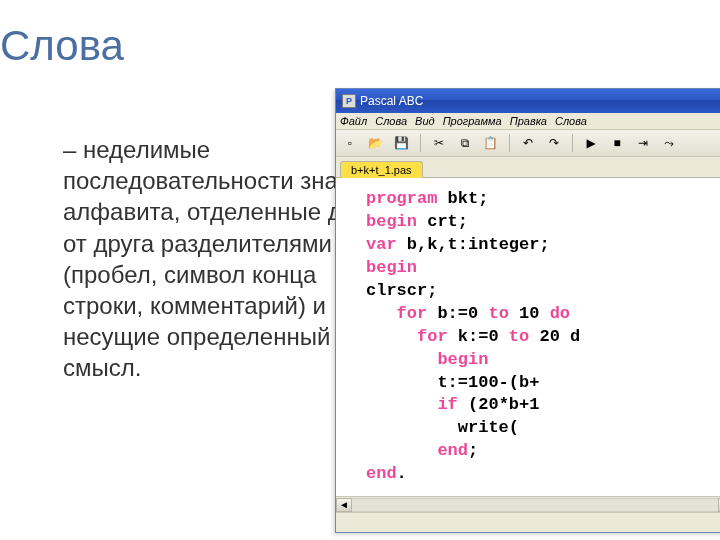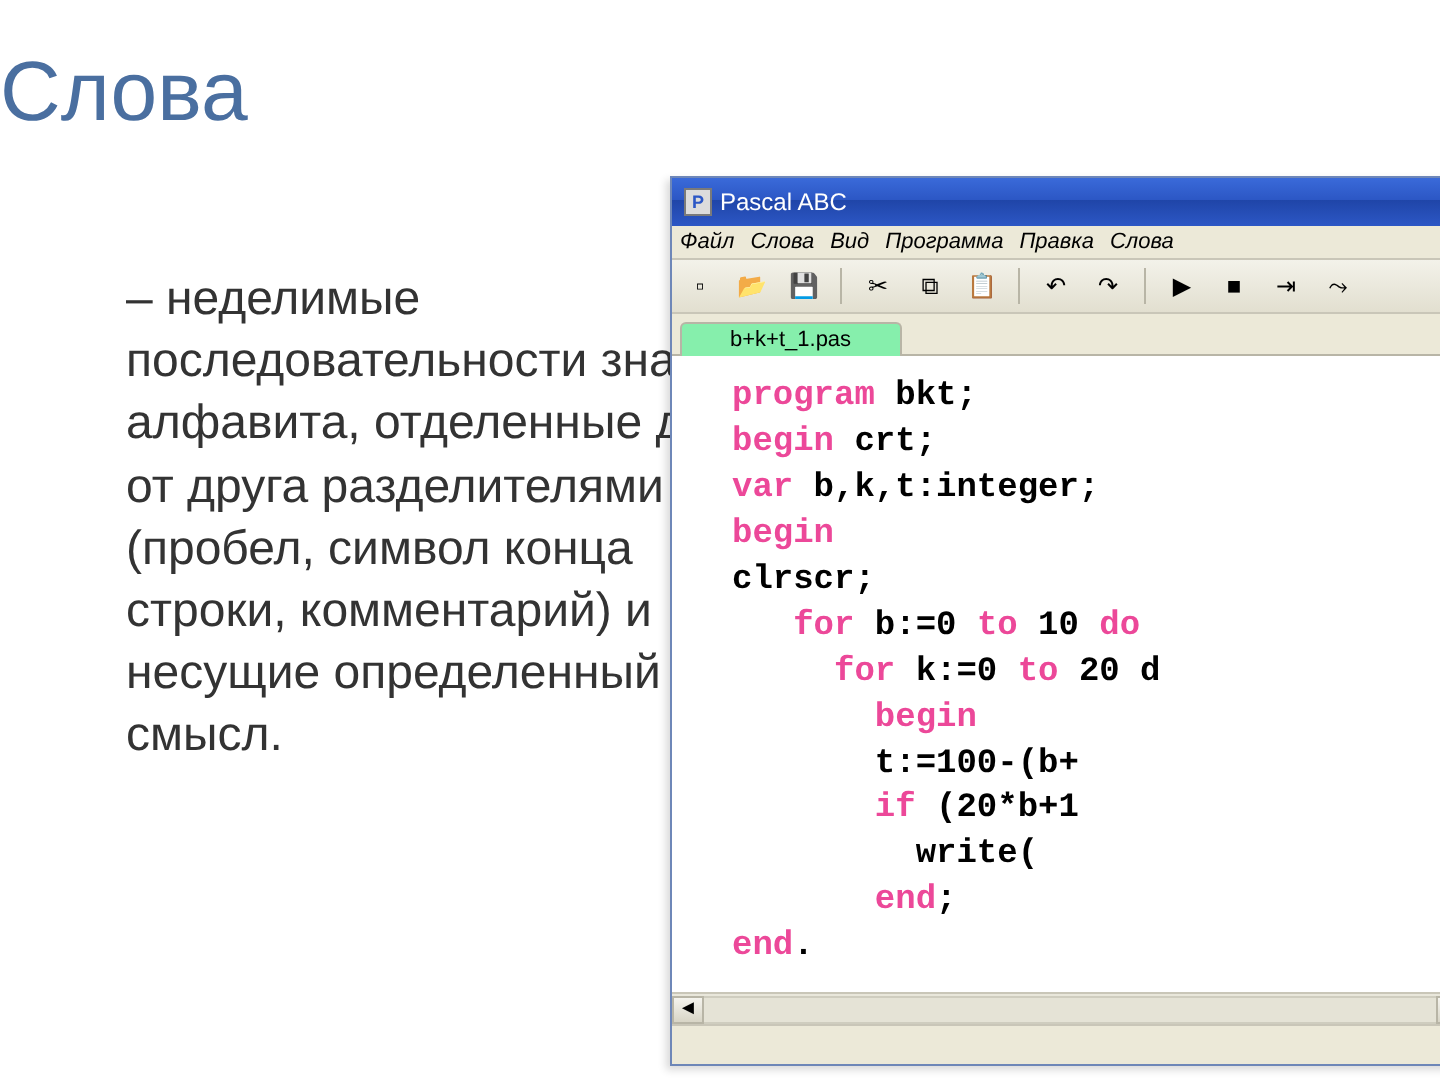--- a/index.html
+++ b/index.html
@@ -78,24 +78,24 @@
   .sep { width: 1px; height: 18px; background:#b8b5a6; margin:0 2px; }
   .tabbar {
     background: #ece9d8;
     display: flex;
     font-size: 11px;
     font-family: Tahoma, sans-serif;
     padding-top: 3px;
     border-bottom: 1px solid #b8b5a6;
   }
   .tab {
-    background: #86efac;
+    background: #fde047;
     border: 1px solid #b8b5a6;
     border-bottom: none;
-    padding: 2px 24px;
+    padding: 2px 10px;
     margin-left: 4px;
     border-radius: 3px 3px 0 0;
     position: relative;
     top: 1px;
   }
   .editor {
     background: #fff;
     font-family: "Courier New", monospace;
     font-size: 17px;
     font-weight: bold;

